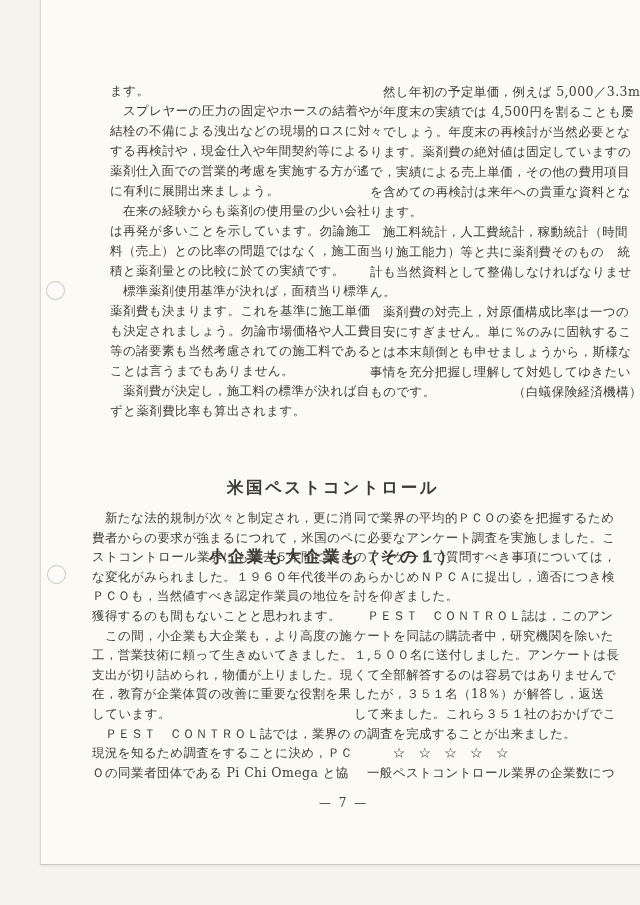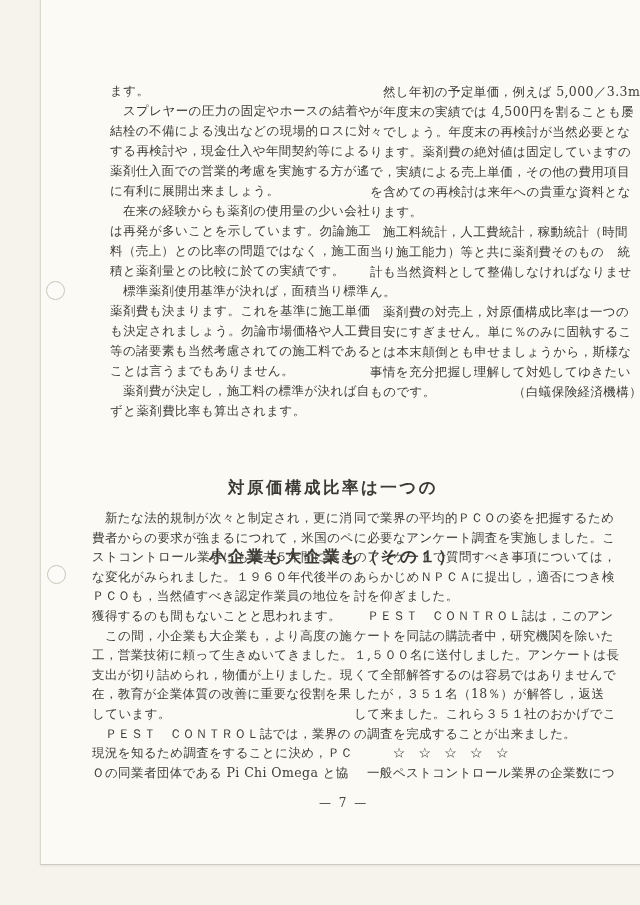--- a/index.html
+++ b/index.html
@@ -93,21 +93,21 @@
 当り施工能力）等と共に薬剤費そのものゝ統
 計も当然資料として整備しなければなりませ
 ん。
 　薬剤費の対売上，対原価構成比率は一つの
 目安にすぎません。単に％のみに固執するこ
 とは本末顛倒とも申せましょうから，斯様な
 事情を充分把握し理解して対処してゆきたい
 ものです。　　　　　　（白蟻保険経済機構）</div>
 
   <div class="heading">
-    <div>対原価構成比率は一つの</div>
+    <div>米国ペストコントロール</div>
     <div>小企業も大企業も（その１）</div>
   </div>
 
   <div class="textblock col-bottom" style="left:69px;top:508px;">　新たな法的規制が次々と制定され，更に消
 費者からの要求が強まるにつれて，米国のペ
 ストコントロール業界にも過去５年間に大き
 な変化がみられました。１９６０年代後半の
 ＰＣＯも，当然値すべき認定作業員の地位を
 獲得するのも間もないことと思われます。
 　この間，小企業も大企業も，より高度の施

